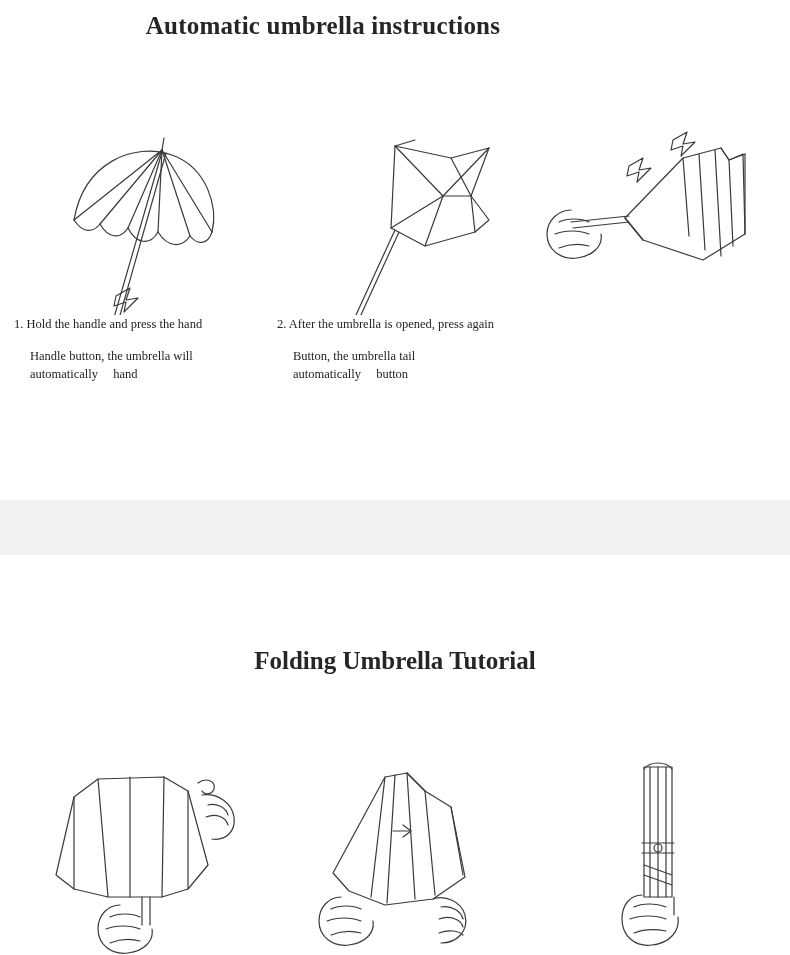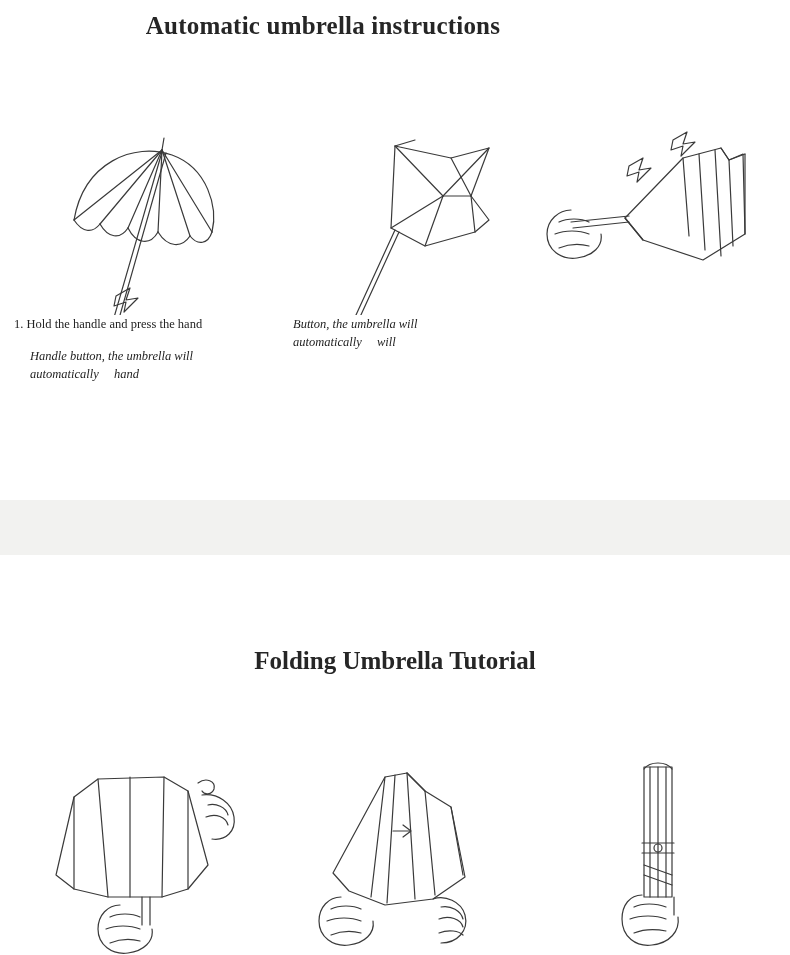--- a/index.html
+++ b/index.html
@@ -59,21 +59,21 @@
   }
 
   .caption {
     padding: 0 14px;
     font-family: "Liberation Serif", serif;
     font-size: 12.5px;
     line-height: 1.45;
     color: #232323;
   }
   .caption .l1 { margin: 0 0 14px 0; }
-  .caption .l2 { margin: 0; padding-left: 16px; font-style: italic; }
+  .caption .l2 { margin: 0; padding-left: 16px; }
   .caption .l2 .em { margin-left: 12px; }
   .caption-3 { padding: 0 6px 0 4px; }
   .caption-3 p { margin: 0 0 3px 0; }
 
   
   .band {
     position: absolute;
     top: 500px;
     left: 0;
     width: 790px;
@@ -186,24 +186,25 @@
 
             <path d="M64 252 C56 262 44 262 40 254 C36 246 42 238 50 240"></path>
 
             <path d="M38 258 C30 266 30 282 42 290 C54 298 76 296 88 286 C98 278 100 268 94 262"></path>
             <path d="M50 268 C58 262 70 260 80 264"></path>
             <path d="M48 278 C58 272 72 270 82 274"></path>
             <path d="M52 288 C62 284 74 282 82 284"></path>
           </svg>
         </div>
         <div class="caption">
+          <p class="l1">2. After the umbrella is opened, press again</p>
           <p class="l2">
-            <span>Button, the umbrella will</span><br>
+            <span>Button, the umbrella tail</span><br>
             <span>automatically</span>
-            <span class="em">will</span>
+            <span class="em">button</span>
           </p>
         </div>
       </div>
 
       <div class="panel">
         <div class="figure">
           <svg width="250" height="215" viewBox="0 0 250 215" fill="none" stroke="#3a3a3a" stroke-width="1.2" stroke-linecap="round" stroke-linejoin="round">
 
             <path d="M92 118 L150 58 L188 48 L196 60 L210 54 L212 134 L170 160 L110 140 Z"></path>
             <path d="M150 58 L156 136"></path>

